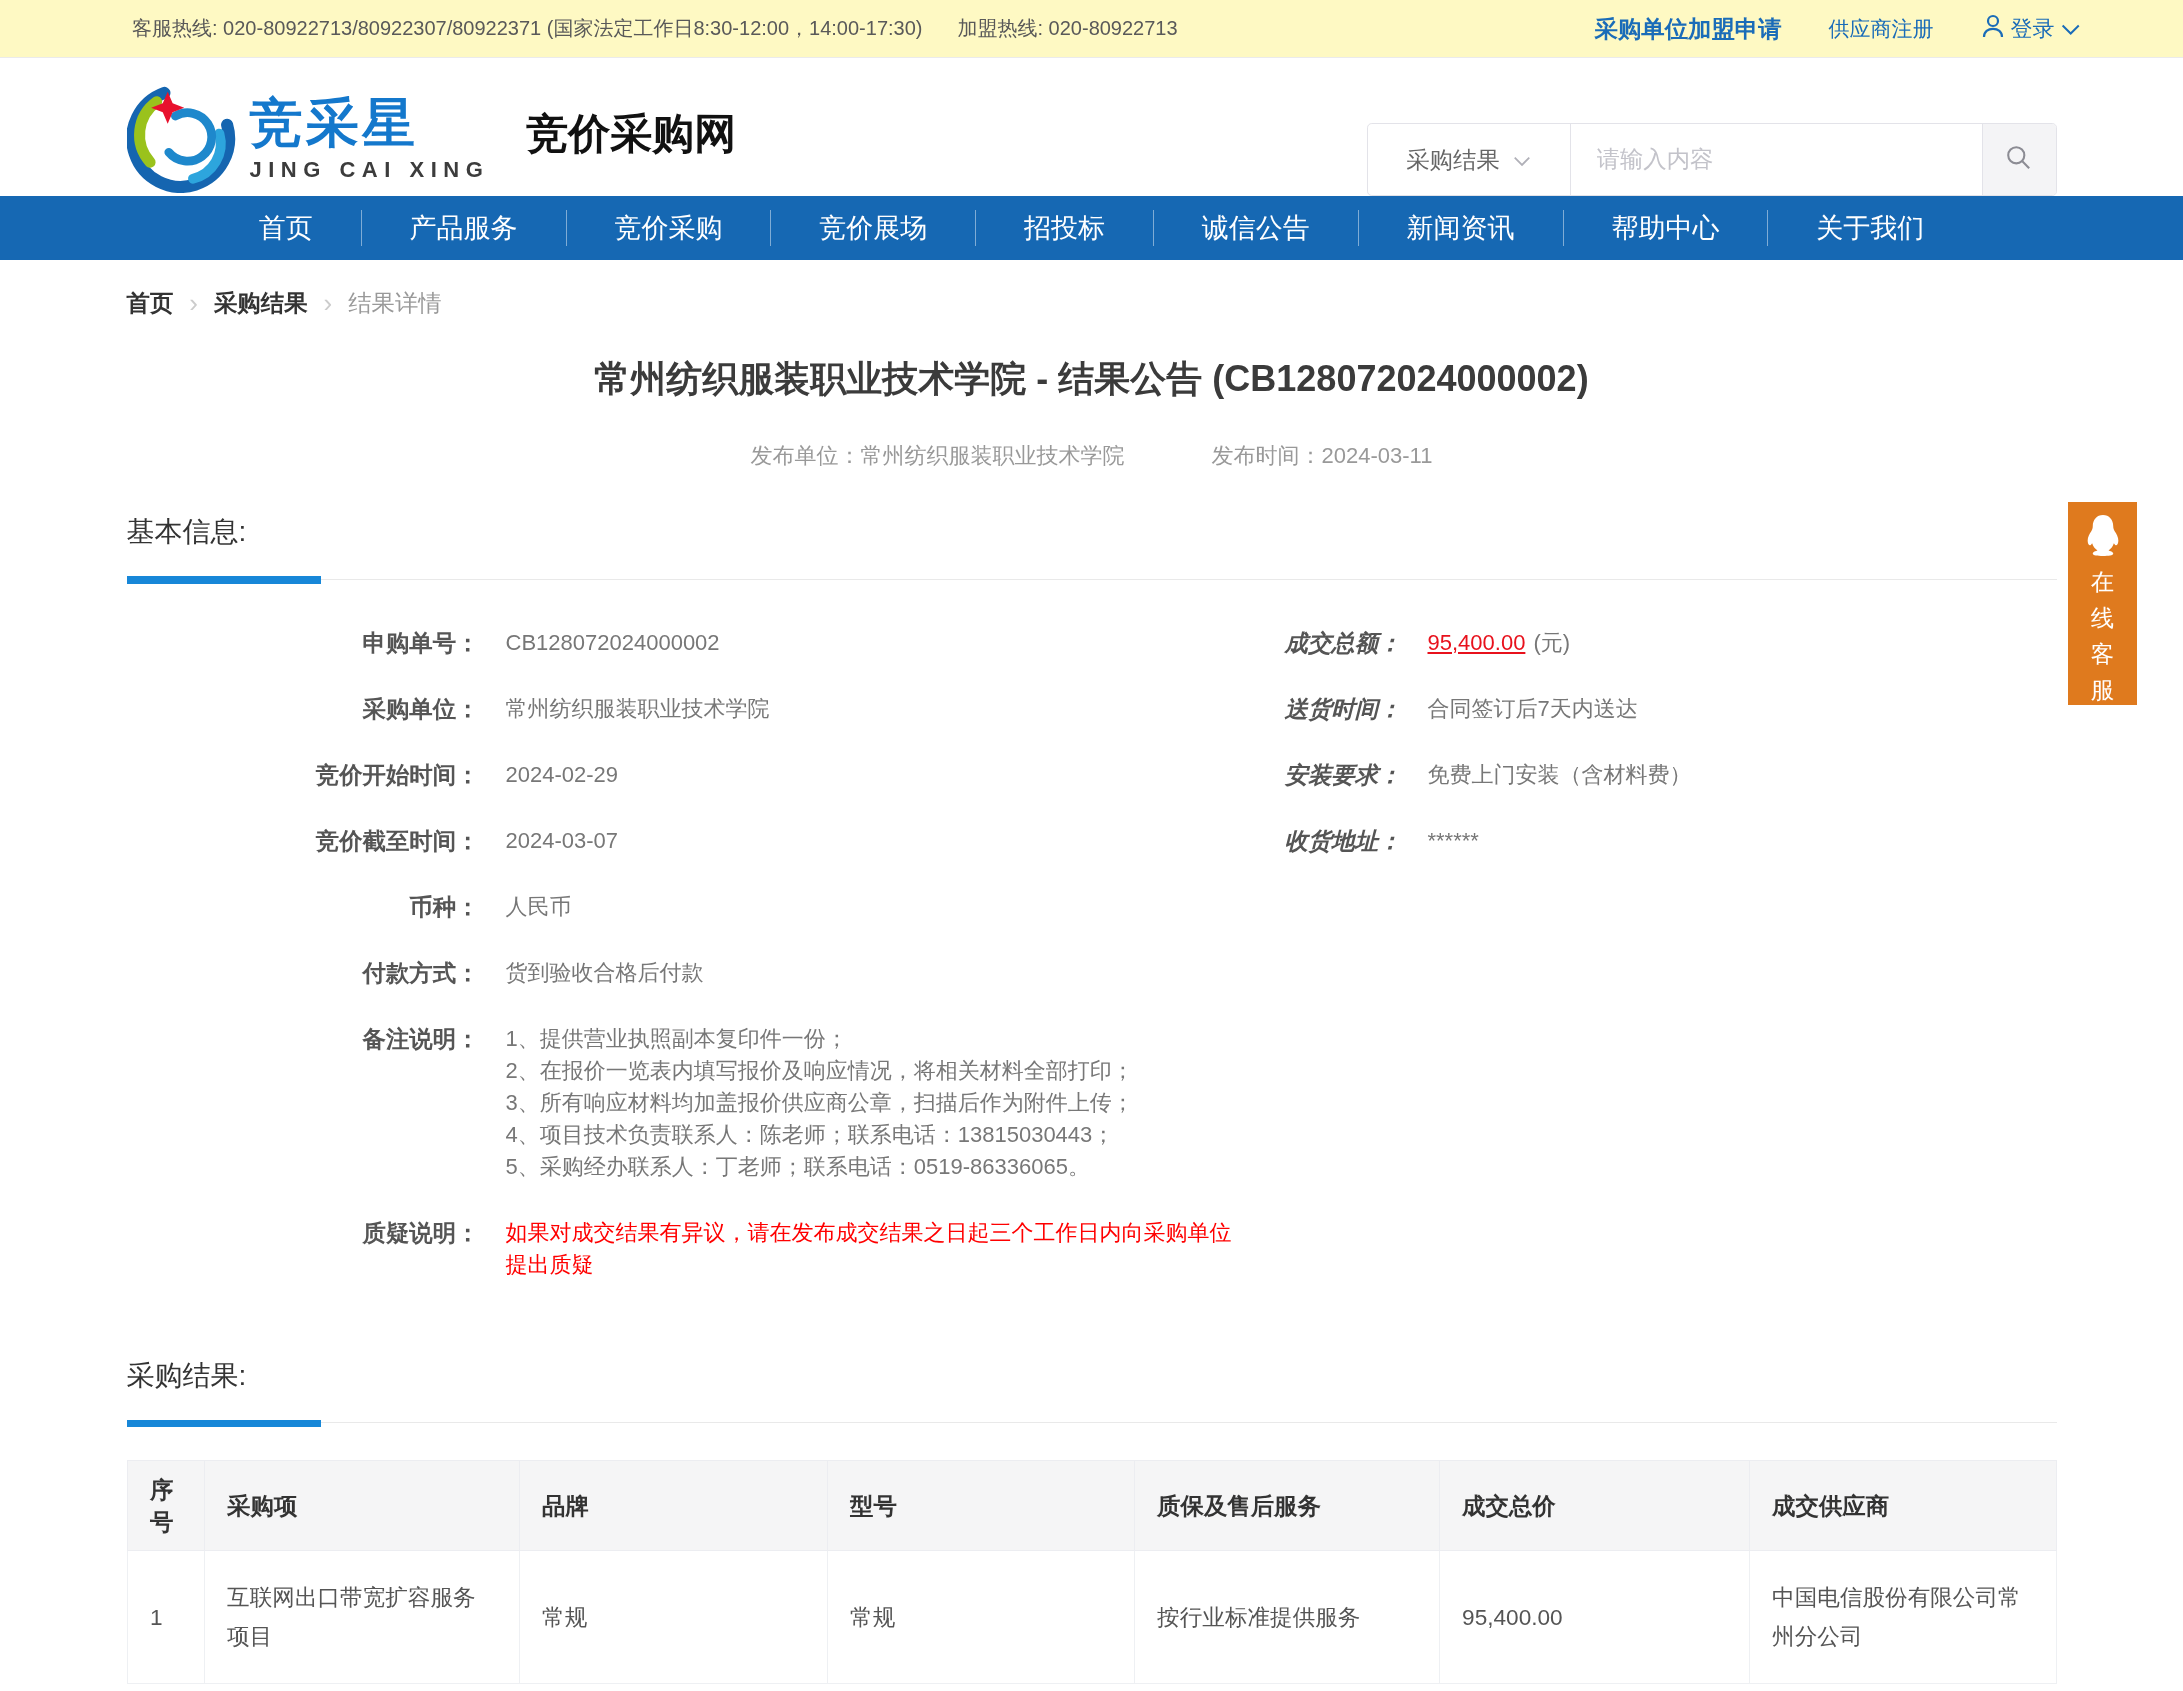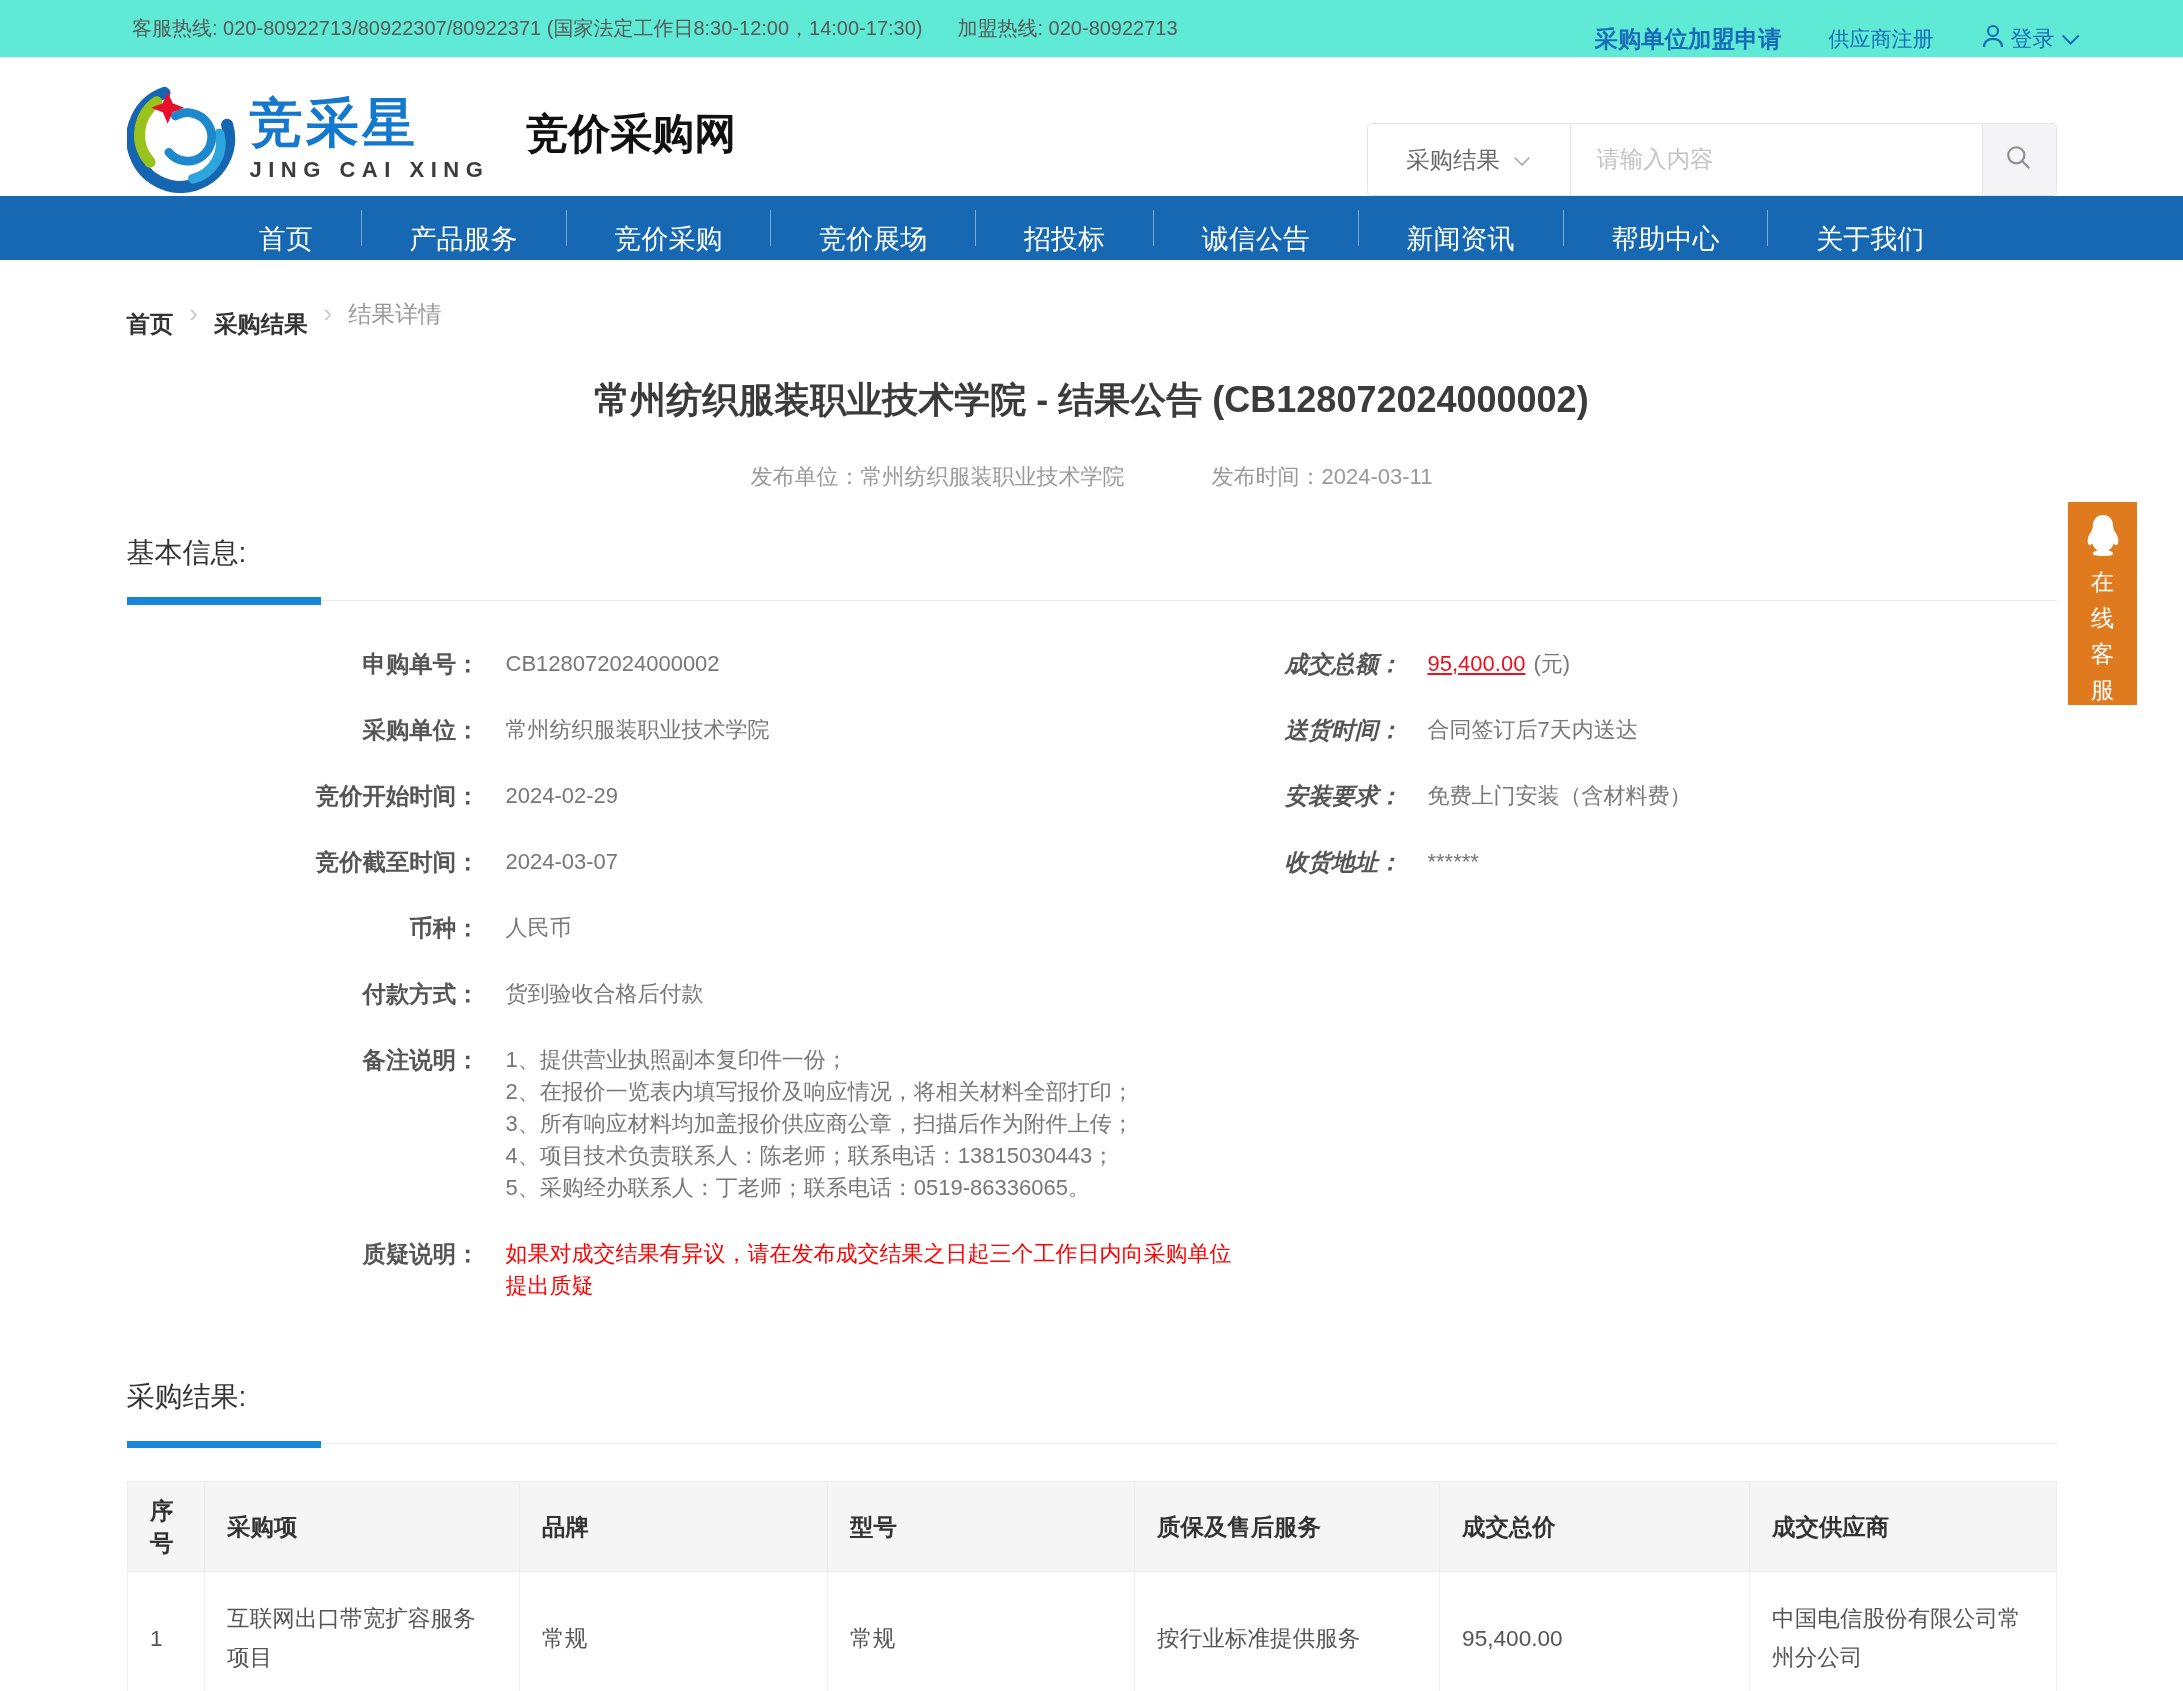--- a/index.html
+++ b/index.html
@@ -1,24 +1,24 @@
 <!DOCTYPE html>
 <html style="font-size:13px"><head>
 <meta charset="utf-8">
 <style>
   html,body{margin:0;padding:0;}
   body{
     width:2183px;height:1692px;position:relative;overflow:hidden;
     background:#ffffff;color:#555;
     font-family:"Liberation Sans", sans-serif;
   }
-  a{text-decoration:none;color:inherit;cursor:pointer;margin-top:21px;}
-
-  
-  .topbar{height:58px;background:#5eead4;border-bottom:0.8px solid #ebebeb;
+  a{text-decoration:none;color:inherit;cursor:pointer;}
+
+  
+  .topbar{height:58px;background:#fef9c3;border-bottom:0.8px solid #ebebeb;
     display:flex;align-items:center;padding:0 103px 0 132px;box-sizing:border-box;
     font-size:20px;color:#595959;}
   .hotline-join{margin-left:35px;}
   .top-right{margin-left:auto;display:flex;align-items:center;gap:47px;}
   .purchaser-apply{color:#1a6cb8;font-weight:bold;font-size:23.4px;}
   .supplier-reg{color:#1a6cb8;font-size:21px;}
   .login{color:#1a6cb8;font-size:22px;display:flex;align-items:center;gap:6px;}
 
   
   .header{height:138px;}

